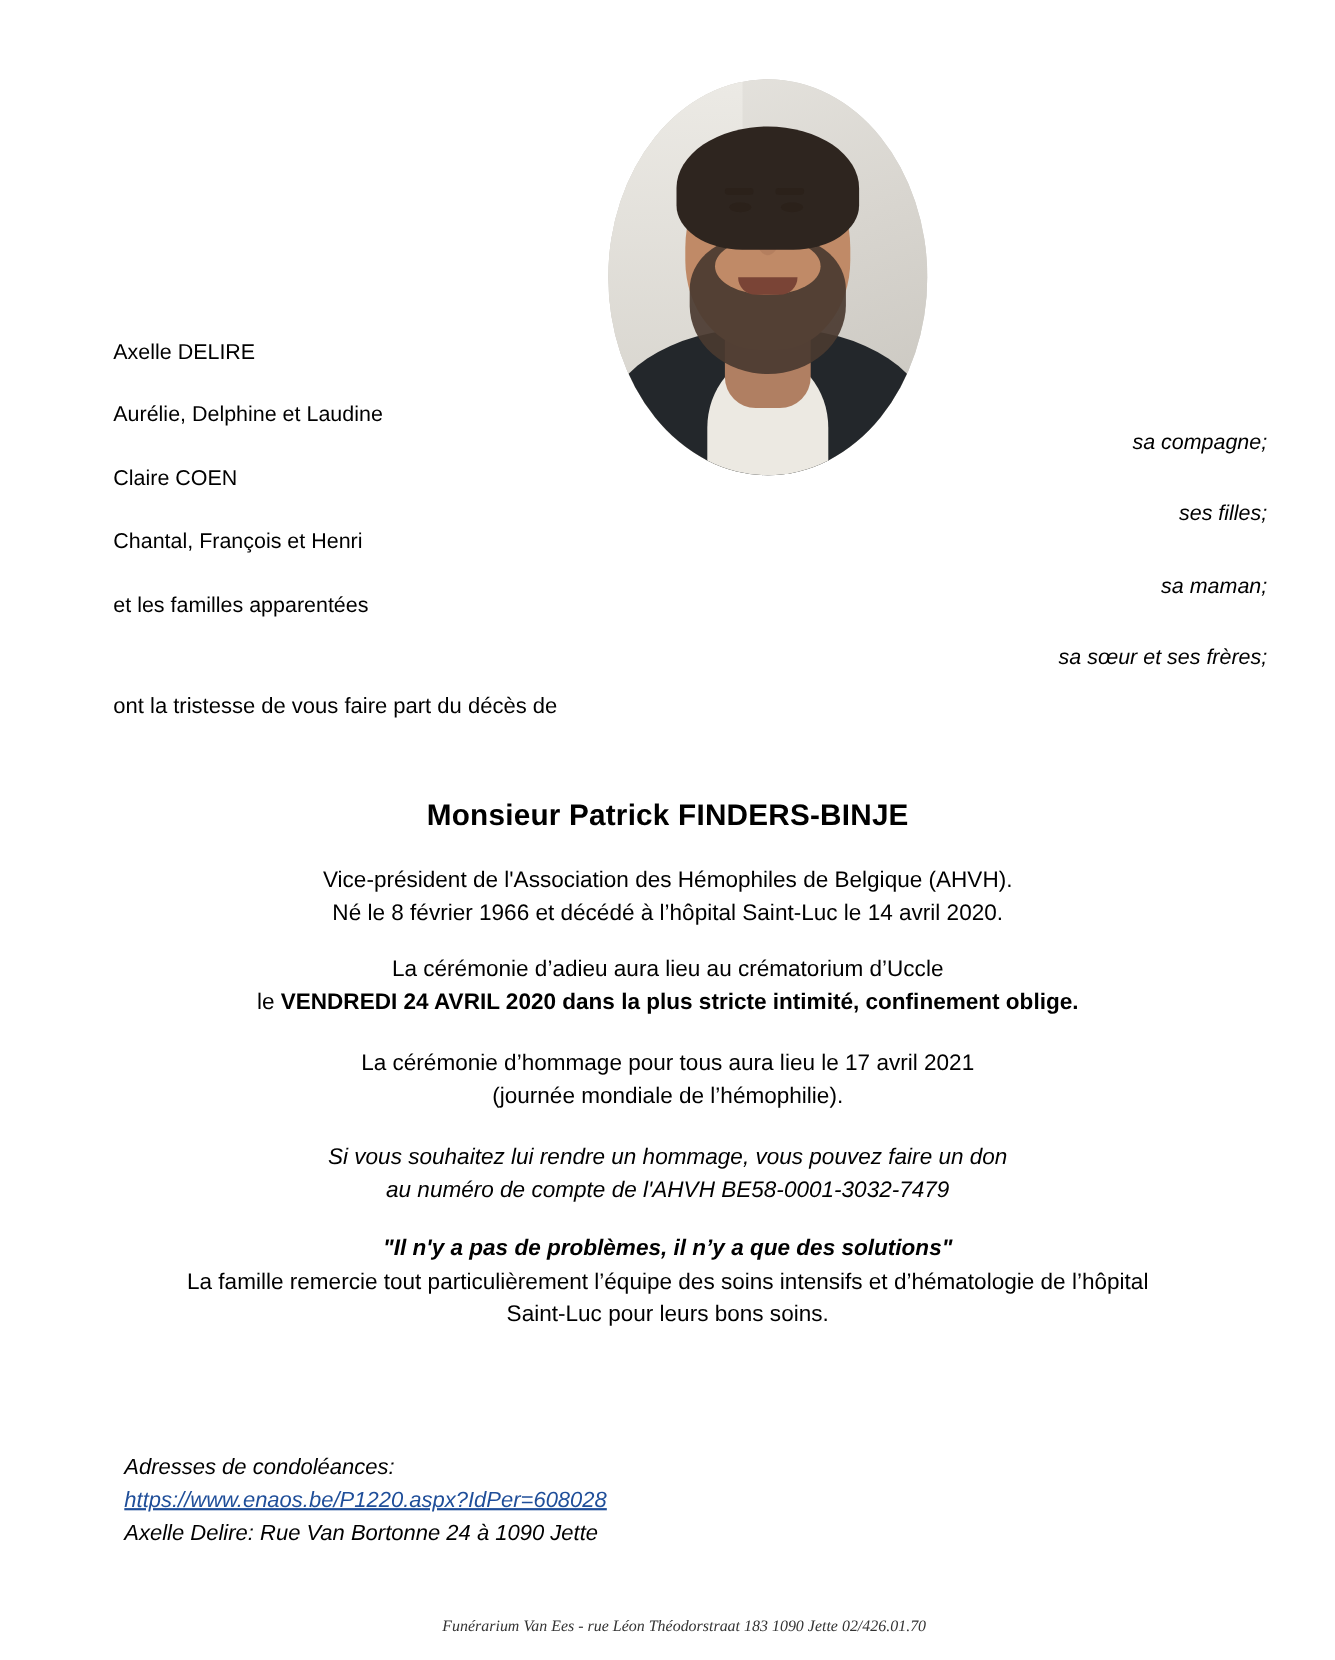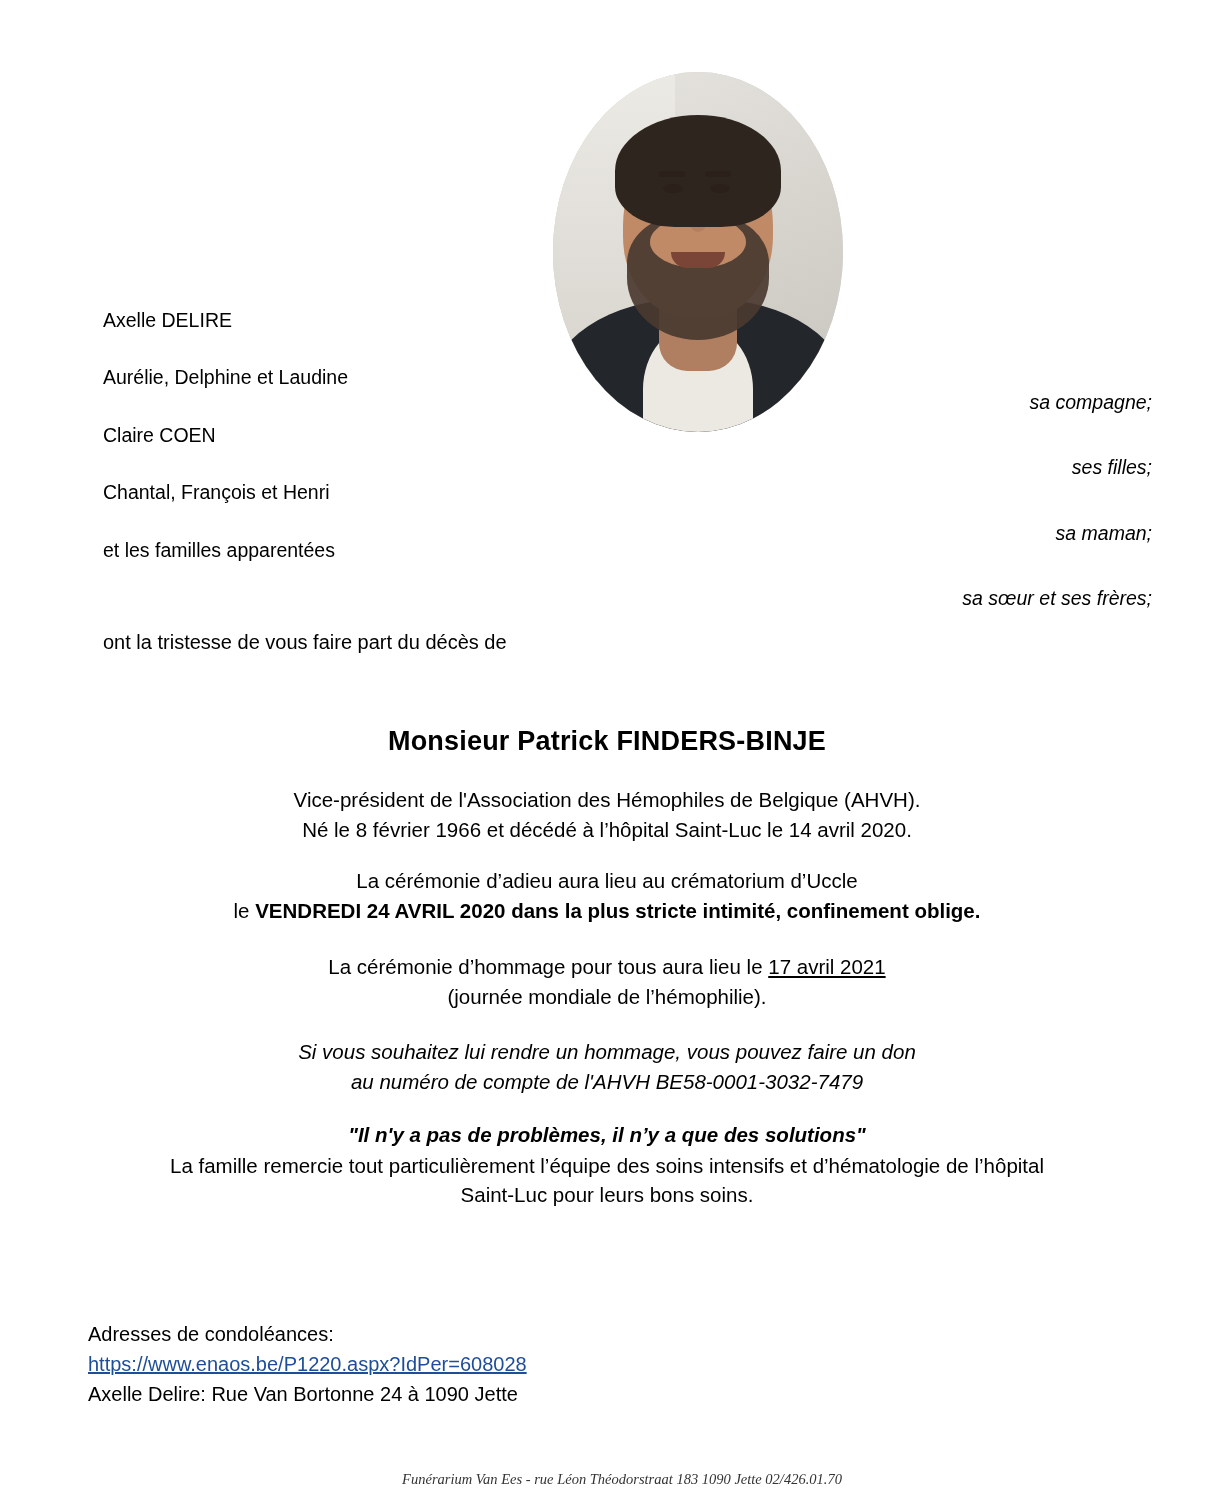--- a/index.html
+++ b/index.html
@@ -193,41 +193,42 @@
     margin-bottom: 28px;
     letter-spacing: .2px;
   }
   .para {
     font-size: 20.5px;
     line-height: 1.45;
     margin-bottom: 26px;
   }
   .para.tight { margin-bottom: 22px; }
   .b { font-weight: bold; }
-  .u { text-decoration: underline; }
+  .u { }
   .para.italic { font-style: italic; }
   .quote {
     font-size: 20.5px;
     font-weight: bold;
     font-style: italic;
     margin-bottom: 4px;
   }
   .thanks {
     font-size: 20.5px;
     line-height: 1.45;
     margin-bottom: 0;
   }
 
   
   .condolences {
     position: absolute;
-    left: 88px;
+    left: 113px;
     top: 1319px;
     font-size: 20px;
     line-height: 1.5;
+    font-style: italic;
   }
   .condolences a {
     color: #1f4e99;
     text-decoration: underline;
   }
 
   
   .footer {
     position: absolute;
     left: 0;

